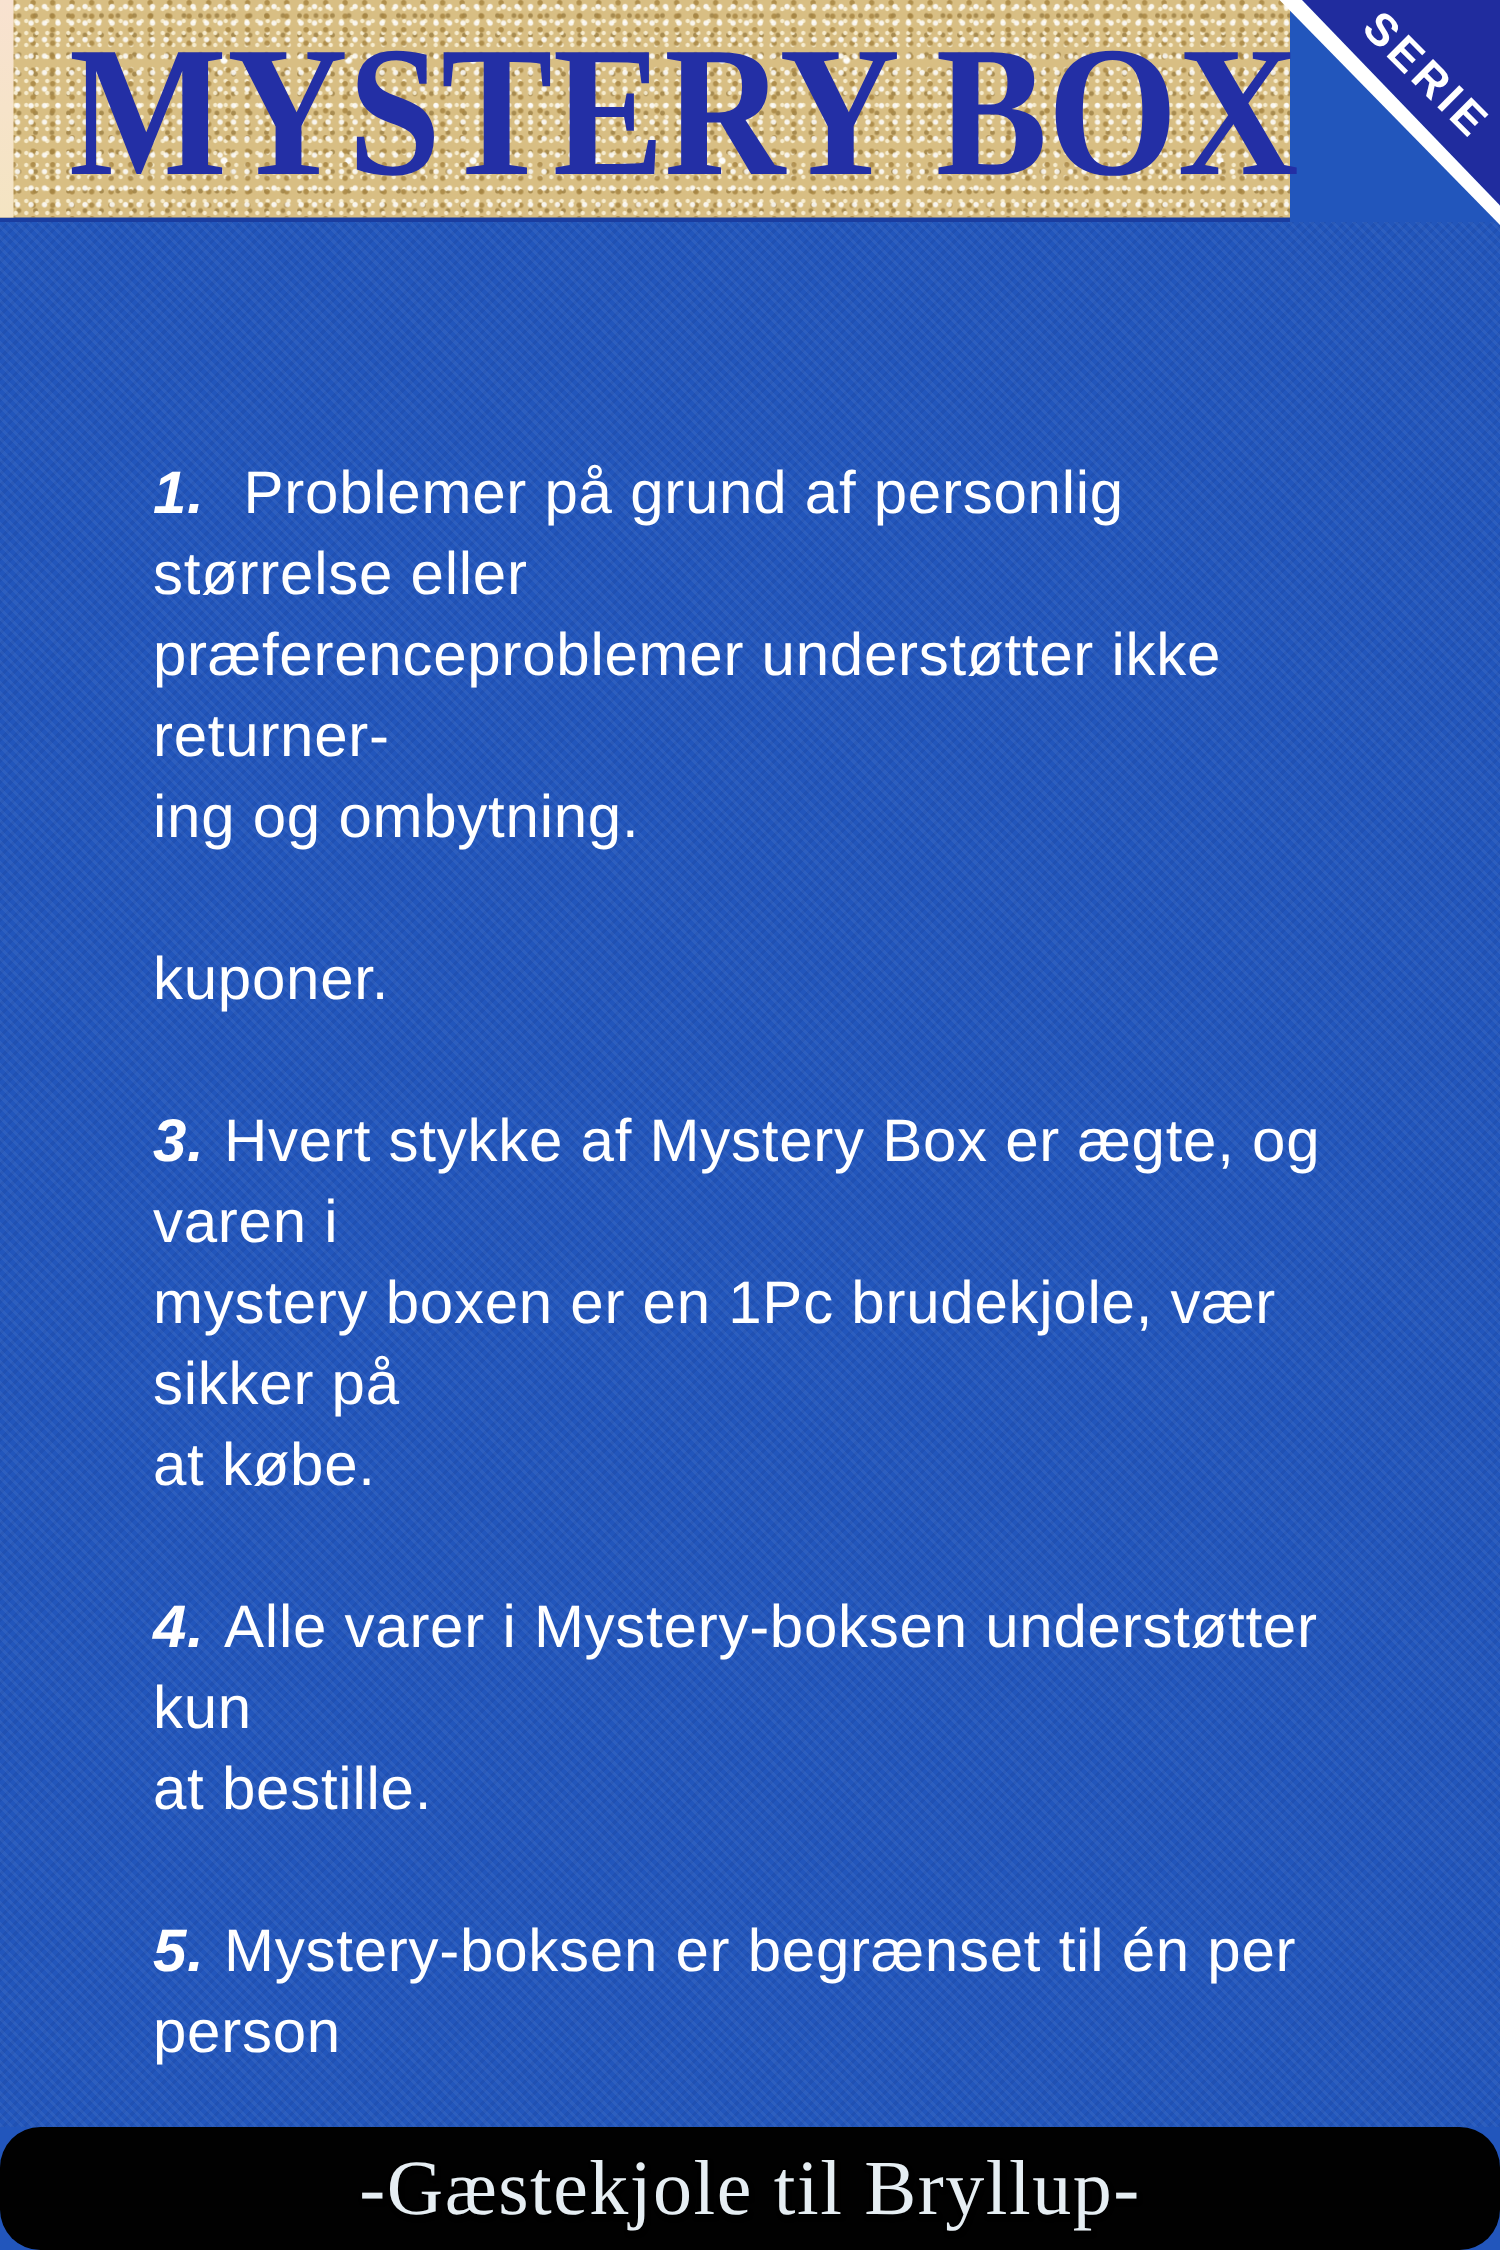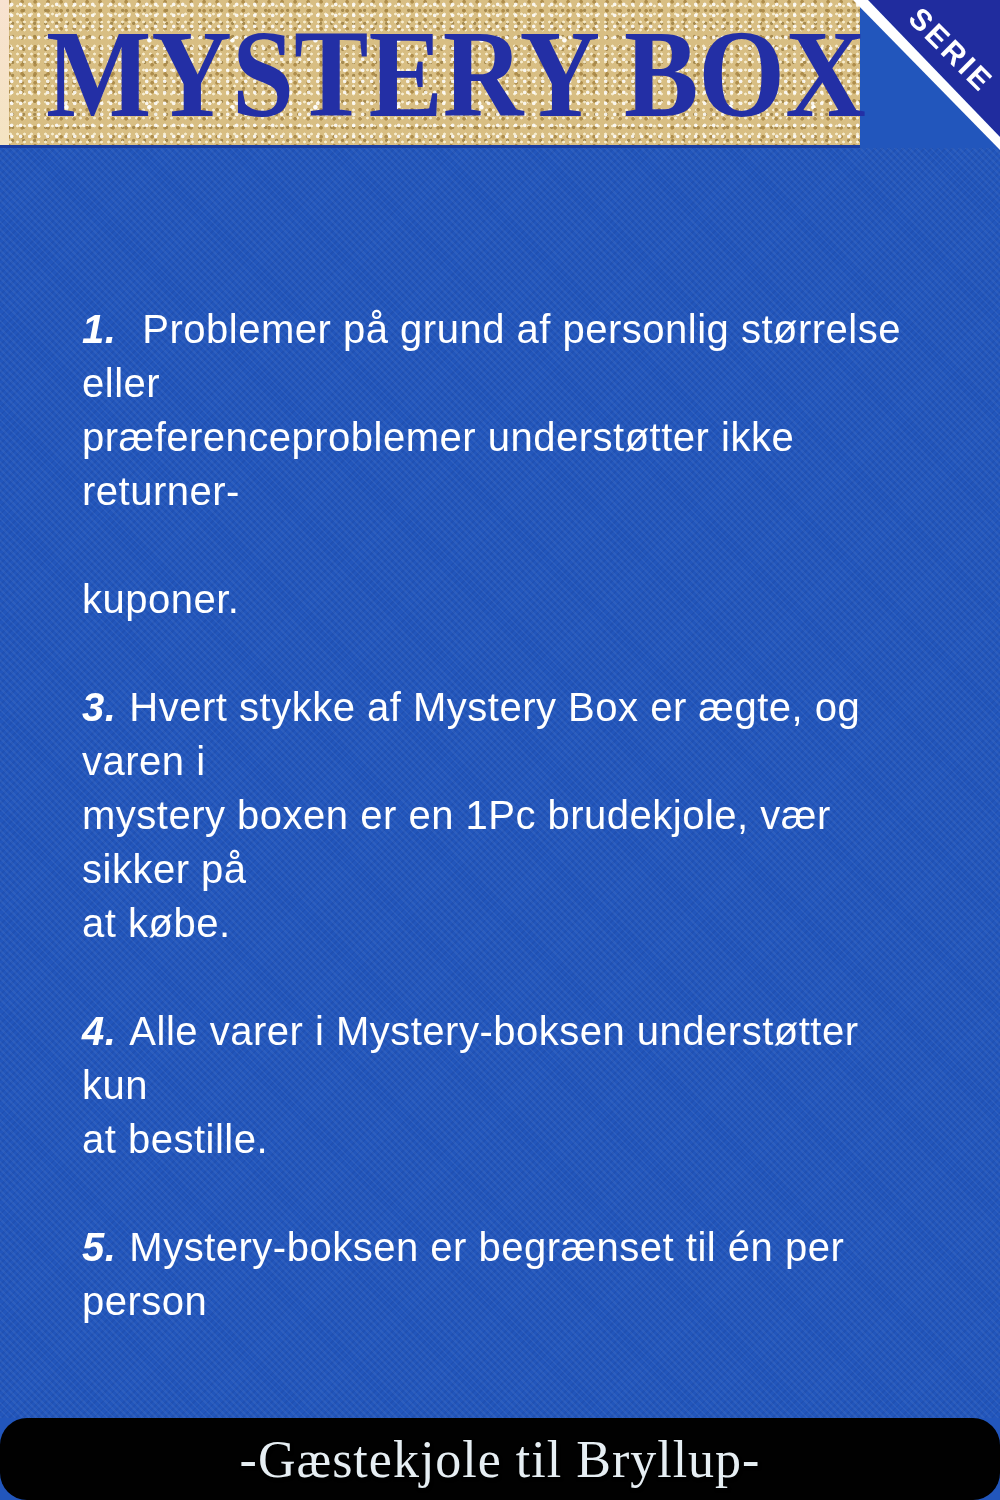--- a/index.html
+++ b/index.html
@@ -37,21 +37,21 @@
     position:absolute;top:148px;left:0;width:1000px;height:1270px;
     background-color:#2256bc;
     background-image:
       repeating-linear-gradient(45deg, rgba(255,255,255,.05) 0 2px, transparent 2px 5px),
       repeating-linear-gradient(-45deg, rgba(0,10,60,.07) 0 2px, transparent 2px 5px);
     box-sizing:border-box;
     padding:154px 80px 0 82px;
     color:#ffffff;
   }
   .rule{margin:0 0 54px 0;}
-  .rule-line{font-size:40px;line-height:54px;letter-spacing:.5px;}
+  .rule-line{font-size:40px;line-height:54px;letter-spacing:.5px;margin-left:20px;}
   .rule-line:empty{display:none;}
   .rule-num{font-weight:bold;font-style:italic;margin-right:13px;}
   .num-wide{margin-right:26px;}
 
   
   .footer{
     position:absolute;left:0;bottom:0;width:1000px;height:82px;
     background:#010101;display:flex;align-items:center;justify-content:center;border-radius:27px;
   }
   .footer-caption{
@@ -72,20 +72,21 @@
   <polygon points="18,0 150,0 150,137" fill="#202c9e"></polygon>
   <polygon points="3,0 18,0 150,137 150,150" fill="#ffffff"></polygon>
   <text x="101" y="60" transform="rotate(45 101 50)" text-anchor="middle" fill="#ffffff" font-family="Liberation Sans, sans-serif" font-size="30" font-weight="bold" letter-spacing="3">SERIE</text>
 </svg>
 
 <div class="rules">
 
   <div class="rule">
     <div class="rule-line"><span class="rule-num num-wide">1.</span><span>Problemer på grund af personlig størrelse eller</span></div>
     <div class="rule-line">præferenceproblemer understøtter ikke returner-</div>
+    <div class="rule-line">ing og ombytning.</div>
   </div>
 
   <div class="rule">
     <div class="rule-line">kuponer.</div>
 
   </div>
 
   <div class="rule">
     <div class="rule-line"><span class="rule-num">3.</span><span>Hvert stykke af Mystery Box er ægte, og varen i</span></div>
     <div class="rule-line">mystery boxen er en 1Pc brudekjole, vær sikker på</div>

